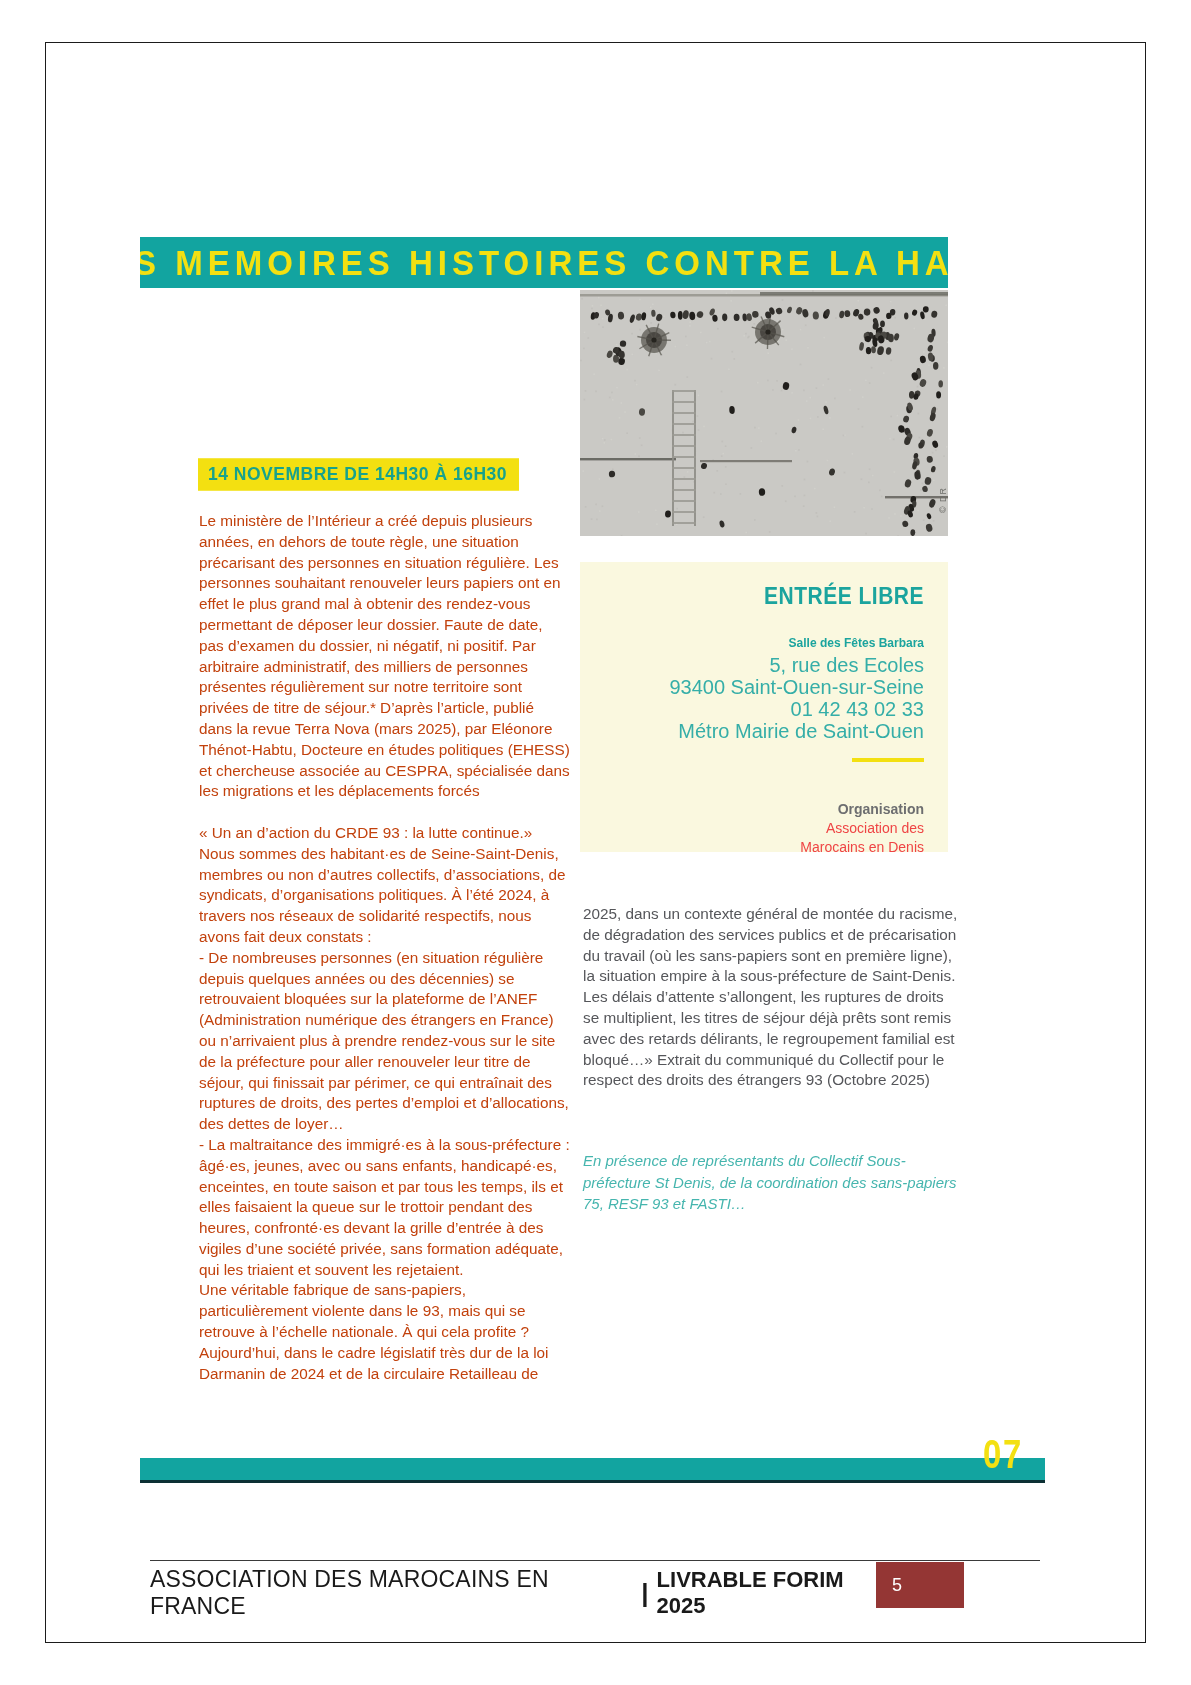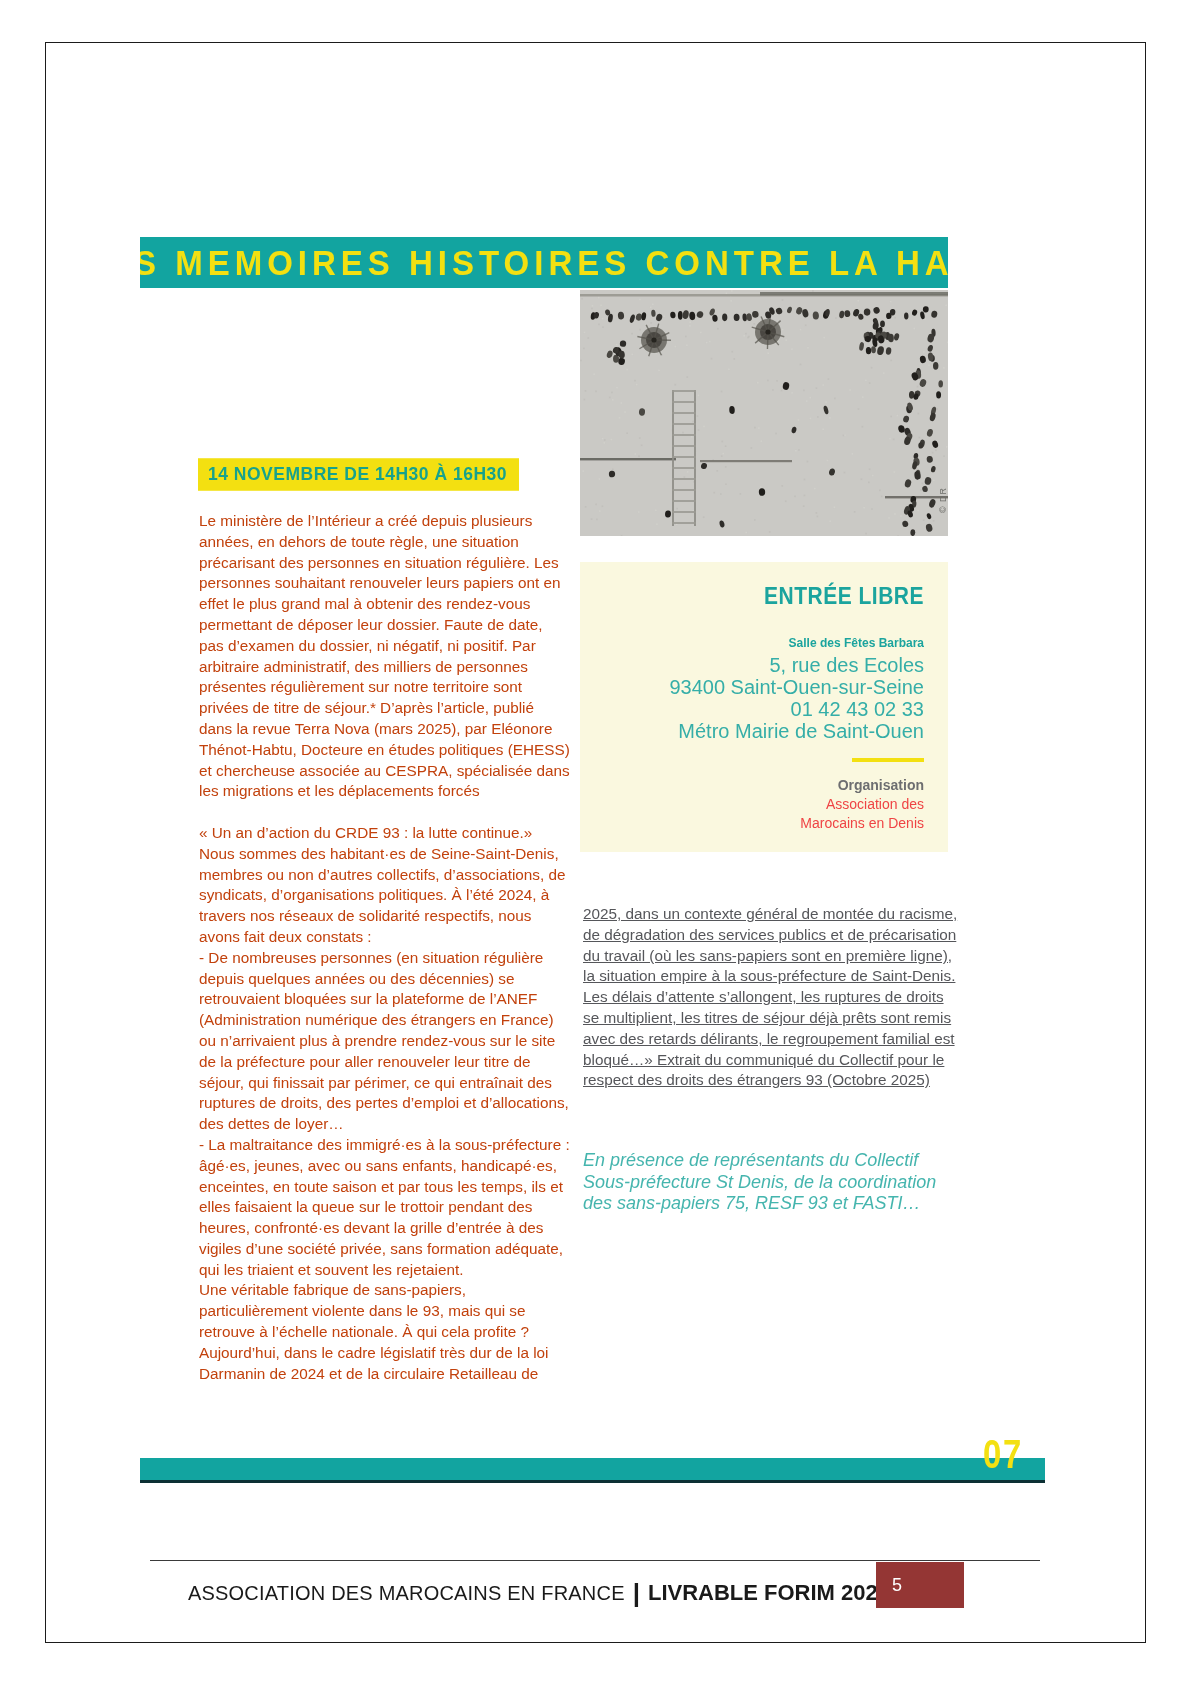--- a/index.html
+++ b/index.html
@@ -46,21 +46,21 @@
   }
   .entry-free {
     color:#1ba49e; font-weight:bold; font-size:21px; letter-spacing:0.5px;
     transform:scaleY(1.12); transform-origin:right center; margin-bottom:24px;
   }
   .venue-name { color:#1ba49e; font-weight:bold; font-size:12px; line-height:22px; }
   .venue-line { color:#35aea8; font-size:20px; line-height:22px; }
   .event-divider {
     display:inline-block; width:72px; height:4px; background:#f3e011; margin:16px 0 10px 0;
   }
-  .org-label { color:#6d6e70; font-weight:bold; font-size:14px; line-height:19px; }
+  .org-label { color:#6d6e70; font-weight:bold; font-size:14px; line-height:19px;margin-top:24px; }
   .org-name { color:#ef4444; font-size:14px; line-height:19px; }
   
   .headline {
     position:absolute; left:198px; top:326px; width:380px;
   }
   .headline-line {
     color:#2aa7a2; font-weight:bold; font-size:41px; line-height:43px;
     transform:scaleX(0.78); transform-origin:left center; white-space:nowrap;
     letter-spacing:0px;
   }
@@ -74,25 +74,25 @@
     letter-spacing:0.5px; white-space:nowrap; transform:scaleY(1.05);
   }
   
   .body-col1 {
     position:absolute; left:199px; top:511px; width:372px;
     color:#c2410c; font-size:15.3px; line-height:20.8px;
   }
   .body-col1 .gap { height:20.8px; }
   .body-col2 {
     position:absolute; left:583px; top:904px; width:380px;
-    color:#55565a; font-size:15.3px; line-height:20.8px;text-decoration:underline;
+    color:#55565a; font-size:15.3px; line-height:20.8px;
   }
   .note {
     position:absolute; left:583px; top:1150px; width:380px;
-    color:#45b5ae; font-style:italic; font-size:18px; line-height:21.5px;
+    color:#45b5ae; font-style:italic; font-size:15px; line-height:21.5px;
   }
   
   .bottom-bar {
     position:absolute; left:140px; top:1458px; width:905px; height:25px;
     background:#12a4a0; border-bottom:3px solid #0c3034;
   }
   .inner-page-number {
     position:absolute; left:983px; top:1432px; color:#f3e011; font-weight:bold;
     font-size:40px; transform:scaleX(0.82); transform-origin:left center;
     letter-spacing:2px;
@@ -100,21 +100,21 @@
   
   .footer-rule {
     position:absolute; left:150px; top:1560px; width:890px; height:0;
     border-top:1.5px solid #3a3a3a;
   }
   .footer-line {
     position:absolute; left:150px; top:1572px; width:740px; height:42px;
     display:flex; align-items:center; justify-content:flex-end; gap:8px;
     color:#1a1a1a;
   }
-  .footer-org { font-size:20px; letter-spacing:0.2px; }
+  .footer-org { font-size:23px; letter-spacing:0.2px; }
   .footer-sep { font-size:26px; font-weight:bold; }
   .footer-doc { font-size:22px; font-weight:bold; }
   .footer-pagebox {
     position:absolute; left:876px; top:1562px; width:88px; height:46px;
     background:#943634; color:#ffffff; font-size:18px;
     display:flex; align-items:center; padding-left:16px;
   }
 </style>
 </head>
 <body>

